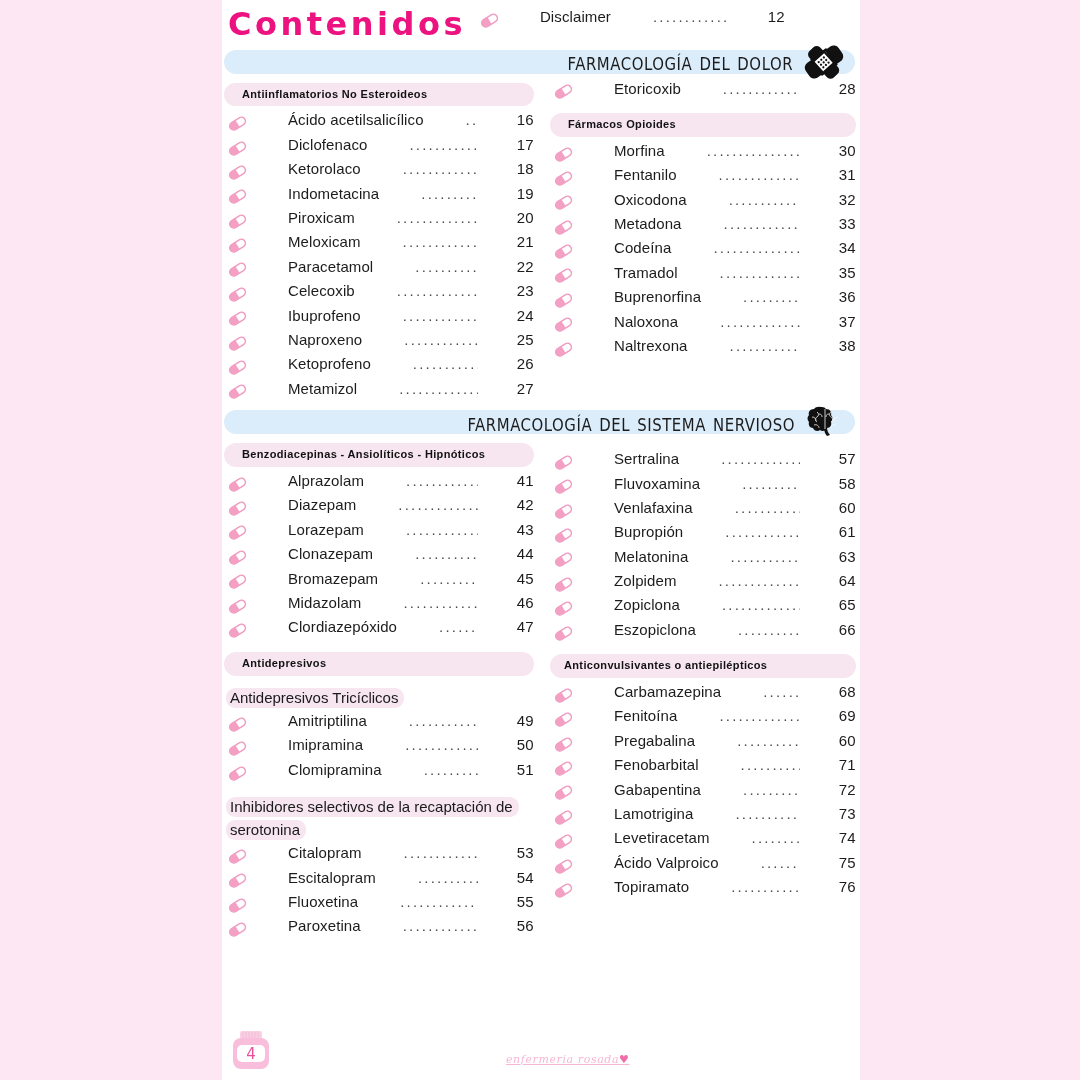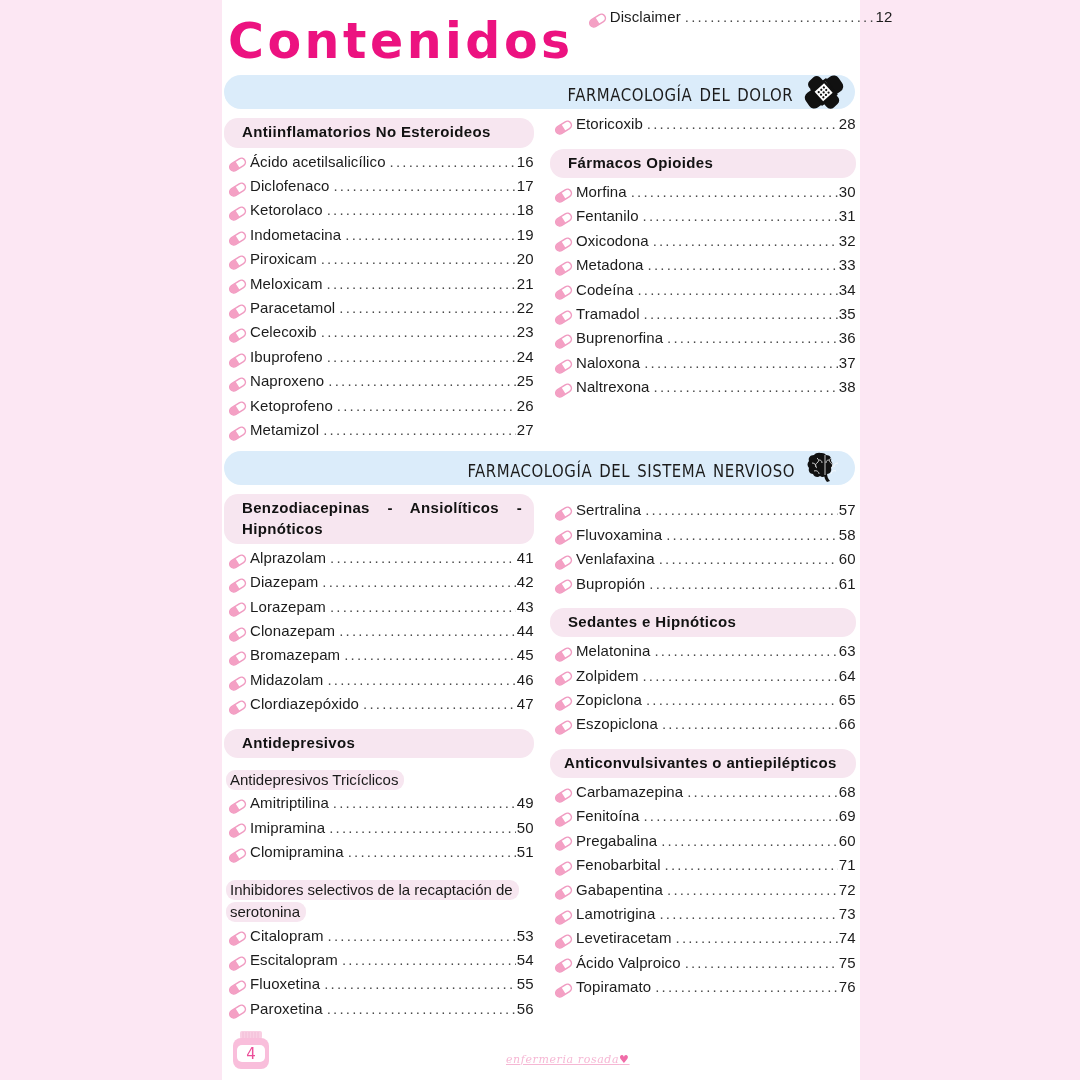--- a/index.html
+++ b/index.html
@@ -12,32 +12,32 @@
   #page {
     position: absolute;
     left: 222px; top: 0;
     width: 638px; height: 1080px;
     background: #ffffff;
   }
   
   .title {
     font-family: "DejaVu Sans", sans-serif;
     font-weight: 700;
-    font-size: 49px;
+    font-size: 32px;
     color: #ec1280;
     letter-spacing: 3.5px;
-    padding: 16px 0 2px 6px;
+    padding: 8px 0 2px 6px;
     line-height: 1.05;
   }
   
   .banner {
     position: relative;
     background: #dbecfa;
     border-radius: 22px;
-    height: 34px;
+    height: 24px;
     margin: 6px 5px 0 2px;
     display: flex;
     align-items: center;
     justify-content: flex-end;
     padding-right: 10px;
     gap: 10px;
   }
   .banner-text {
     font-family: "DejaVu Sans Condensed", "Liberation Sans Narrow", "Liberation Sans", sans-serif;
     font-size: 25px;
@@ -55,21 +55,21 @@
   
   .cols { display: flex; padding: 0 4px 0 2px; }
   .col { width: 50%; }
   .col.left { padding-right: 6px; }
   .col.right { padding-left: 10px; }
   
   .cat-pill {
     background: #f7e6f0;
     border-radius: 14px;
     padding: 4px 12px 5px 18px;
-    font-size: 15px;
+    font-size: 11px;
     font-weight: 700;
     color: #121212;
     letter-spacing: 0.35px;
     line-height: 1.35;
     margin: 9px 0 5px 0;
   }
   .cat-pill.justify { text-align: justify; text-align-last: left; }
   
   .subcat {
     font-size: 15px;
@@ -86,20 +86,21 @@
     -webkit-box-decoration-break: clone;
   }
   
   .entry {
     display: flex;
     align-items: baseline;
     font-size: 15px;
     color: #1c1c1c;
     height: 24.4px;
     padding-left: 4px;
+    gap: 38px;
   }
   .entry .pill-ico { flex: 0 0 auto; width: 22px; align-self: center; line-height: 0; }
   .entry .name { white-space: nowrap; letter-spacing: 0.1px; }
   .entry .leader {
     flex: 1 1 auto;
     overflow: hidden;
     white-space: nowrap;
     color: #4a4a4a;
     letter-spacing: 2.2px;
     font-size: 15px;
@@ -672,21 +673,20 @@
                 <g transform="rotate(-32 9.5 7.5)">
                   <rect x="1" y="3.6" width="17" height="8" rx="4" fill="#ffffff" stroke="#f09cc2" stroke-width="1.5"></rect>
                   <path d="M5 3.6h4.5v8H5a4 4 0 0 1 0-8z" fill="#f4a0c4"></path>
                 </g>
               </svg></span>
             <span class="name">Bupropión</span>
             <span class="leader">............................................................</span>
             <span class="pg">61</span>
           </div>
         </div>
-      <div class="cat-pill">Sedantes e Hipnóticos</div>
       <div>
           <div class="entry">
             <span class="pill-ico"><svg width="19" height="15" viewBox="0 0 19 15">
                 <g transform="rotate(-32 9.5 7.5)">
                   <rect x="1" y="3.6" width="17" height="8" rx="4" fill="#ffffff" stroke="#f09cc2" stroke-width="1.5"></rect>
                   <path d="M5 3.6h4.5v8H5a4 4 0 0 1 0-8z" fill="#f4a0c4"></path>
                 </g>
               </svg></span>
             <span class="name">Melatonina</span>
             <span class="leader">............................................................</span>

